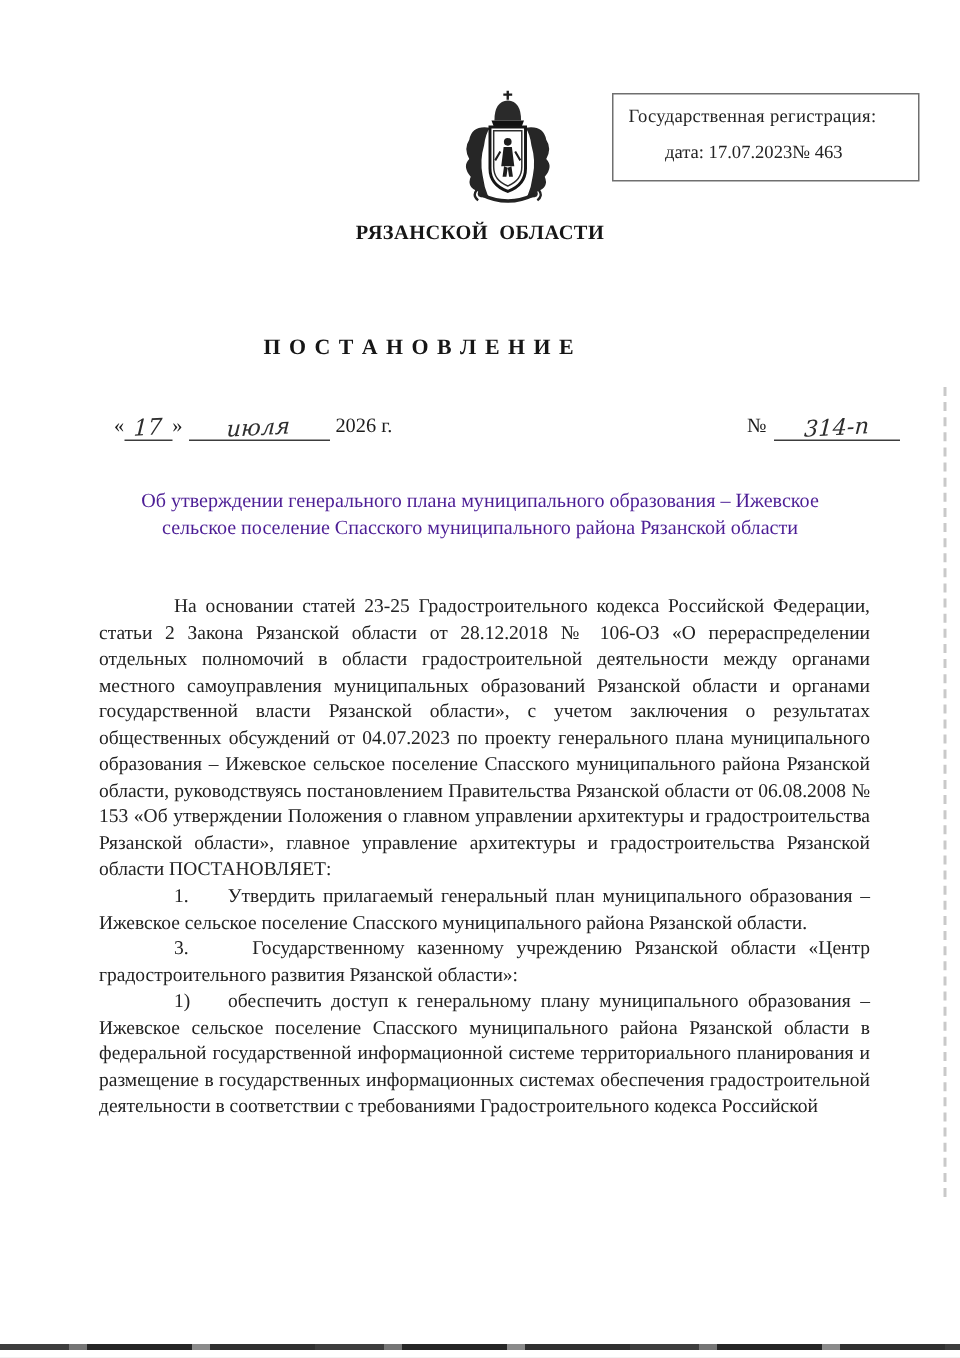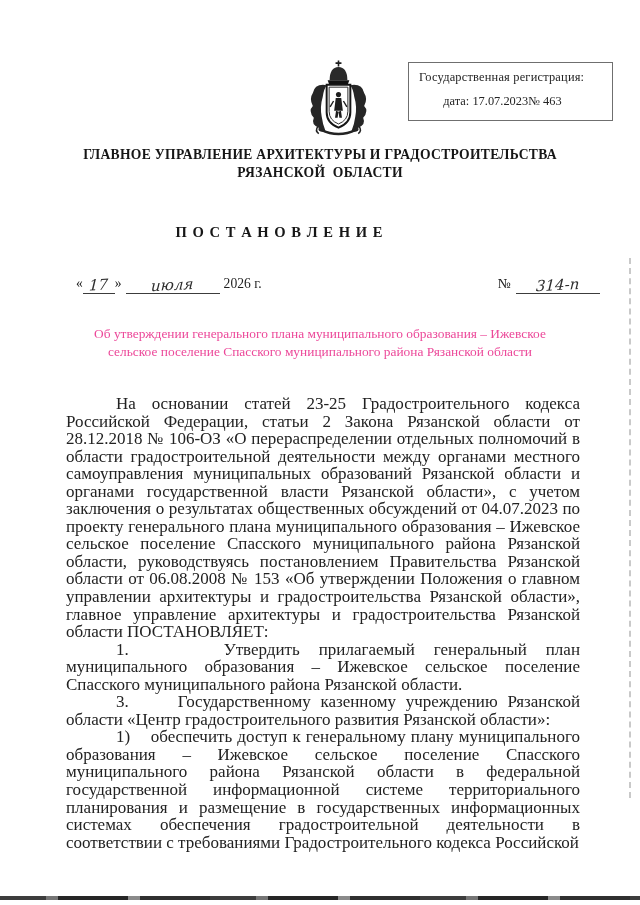--- a/index.html
+++ b/index.html
@@ -66,27 +66,27 @@
   }
   .u-day   { min-width: 32px; }
   .u-month { min-width: 94px; margin: 0 4px; }
   .u-num   { min-width: 84px; margin-left: 5px; }
   .hw-skew { display: inline-block; transform: rotate(-3deg) skewX(-6deg); }
 
   
   .subject {
     position: absolute; top: 325px; left: 80px; width: 480px;
     text-align: center; font-size: 13.4px; line-height: 17.8px;
-    color: #ec4899;
+    color: #4c1d95;
   }
 
   
   .body-text {
     position: absolute; top: 395px; left: 66px; width: 514px;
-    font-size: 17px; line-height: 17.55px;
+    font-size: 13px; line-height: 17.55px;
     text-align: justify; color: #222222;
   }
   .body-text p { margin: 0; text-indent: 50px; }
 
   
   .right-artifact {
     position: absolute; top: 258px; left: 629px; height: 540px; width: 0;
     border-left: 2px dashed #c9c9c9;
   }
   .bottom-edge {
@@ -128,21 +128,20 @@
       <path d="M35.2 39 h5.6 l1.6 13 h-8.8 Z" fill="#1d1d1d"></path>
       <path d="M35.5 52 l-1 7 h2.6 l0.9 -6 M40.5 52 l1 7 h-2.6 l-0.9 -6" fill="#1d1d1d"></path>
       <path d="M33 42 l-3.5 6 M43 42 l3.5 6" stroke="#1d1d1d" stroke-width="1.4" fill="none"></path>
 
       <path d="M20 71 Q38 80 56 71" stroke="#232323" stroke-width="2.4" fill="none"></path>
       <path d="M17 68 q-3 4 1 7 M59 68 q3 4 -1 7" stroke="#232323" stroke-width="1.6" fill="none"></path>
     </svg>
   </div>
 
   <div class="org-name">
-    <div>ГЛАВНОЕ УПРАВЛЕНИЕ АРХИТЕКТУРЫ И ГРАДОСТРОИТЕЛЬСТВА</div>
     <div>РЯЗАНСКОЙ&nbsp; ОБЛАСТИ</div>
   </div>
 
   <div class="doc-type">П О С Т А Н О В Л Е Н И Е</div>
 
   <div class="date-row">
     <div>
       <span>«</span><span class="uline u-day"><span class="hw hw-skew">17</span></span><span>»</span><span class="uline u-month"><span class="hw hw-skew">июля</span></span><span>2026 г.</span>
     </div>
     <div>

